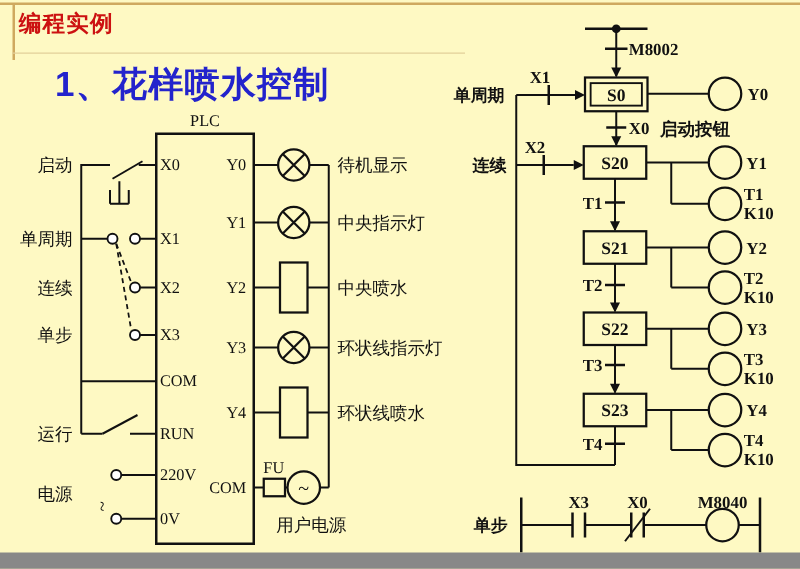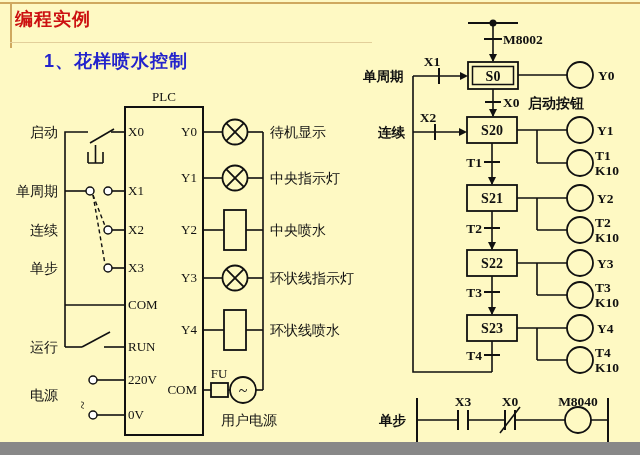--- a/index.html
+++ b/index.html
@@ -15,21 +15,21 @@
   .border-left{position:absolute;left:10px;top:3px;width:2px;height:45px;background:#cfa95f;}
   .title-underline{position:absolute;left:10px;top:42px;width:362px;height:1px;background:#e2cf9a;}
   .border-bottom{position:absolute;left:12px;top:443px;width:616px;height:2px;background:#e3c878;}
   .header-title{
     position:absolute;left:15px;top:7px;
     font-size:18px;font-weight:bold;color:#cc1republic111;
     color:#cc1111;letter-spacing:1px;
   }
   .subtitle{
     position:absolute;left:44px;top:49px;
-    font-size:18px;font-weight:bold;color:#2323cc;
+    font-size:28px;font-weight:bold;color:#2323cc;
     font-family:"Liberation Sans","DejaVu Sans",sans-serif;
     letter-spacing:1px;
   }
   svg{position:absolute;}
   svg text{fill:#111;font-family:"Liberation Serif","DejaVu Serif",serif;}
   .wire{stroke:#111;stroke-width:1.6;fill:none;}
   .wire-thick{stroke:#111;stroke-width:2;fill:none;}
   .dashed{stroke:#111;stroke-width:1.4;fill:none;stroke-dasharray:4,3;}
   .dev{stroke:#111;stroke-width:1.8;fill:none;}
   .opencirc{stroke:#111;stroke-width:1.5;fill:#fff;}

